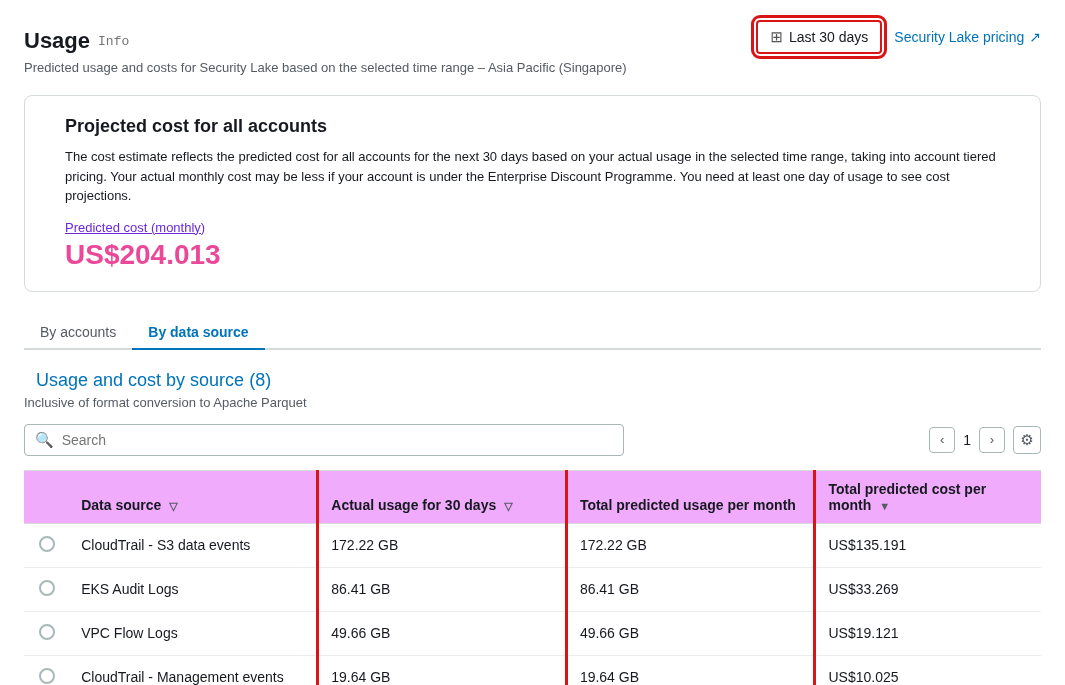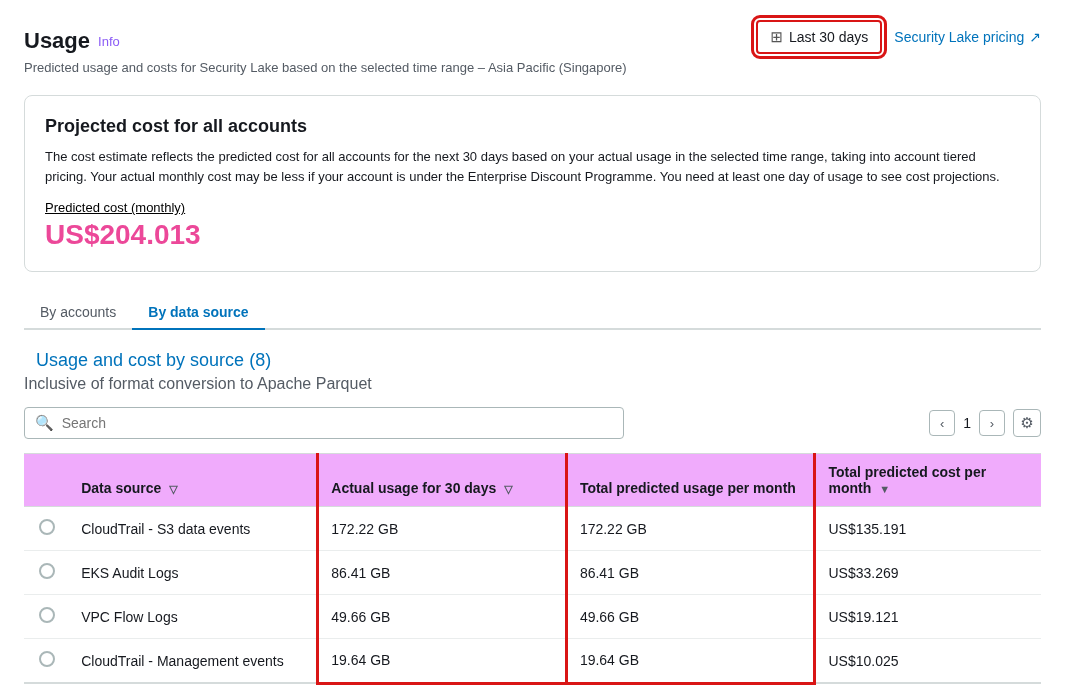--- a/index.html
+++ b/index.html
@@ -22,24 +22,25 @@
       display: flex;
       align-items: center;
       gap: 8px;
     }
     .page-title {
       font-size: 22px;
       font-weight: 700;
       color: #16191f;
     }
     .info-link {
-      color: #8b5cf6;
+      color: #737373;
       font-size: 13px;
       cursor: pointer;
       text-decoration: none;
+      font-family: Liberation Mono, monospace;
     }
     .header-actions {
       display: flex;
       align-items: center;
       gap: 12px;
     }
     .time-range-btn {
       display: flex;
       align-items: center;
       gap: 6px;
@@ -70,39 +71,39 @@
     .subtitle {
       font-size: 13px;
       color: #545b64;
       margin-bottom: 20px;
     }
 
     
     .cost-card {
       border: 1px solid #d5dbdb;
       border-radius: 8px;
-      padding: 20px 20px;
+      padding: 20px 40px;
       margin-bottom: 24px;
     }
     .cost-card-title {
       font-size: 18px;
       font-weight: 700;
       margin-bottom: 10px;
     }
     .cost-card-desc {
       font-size: 13px;
       color: #16191f;
       line-height: 1.5;
       margin-bottom: 14px;
       max-width: 960px;
     }
     .predicted-label {
       font-size: 13px;
       text-decoration: underline;
-      color: #000000;
+      color: #6d28d9;
       margin-bottom: 4px;
     }
     .predicted-amount {
       font-size: 28px;
       font-weight: 700;
       color: #ec4899;
     }
 
     
     .tabs {
@@ -129,21 +130,21 @@
       font-size: 18px;
       font-weight: 700;
       margin-bottom: 4px;
       margin-left: 12px;
     }
     .section-title span {
       color: #0073bb;
       font-weight: 400;
     }
     .section-subtitle {
-      font-size: 16px;
+      font-size: 13px;
       color: #545b64;
       margin-bottom: 14px;
     }
 
     
     .search-row {
       display: flex;
       align-items: center;
       justify-content: space-between;
       margin-bottom: 14px;

